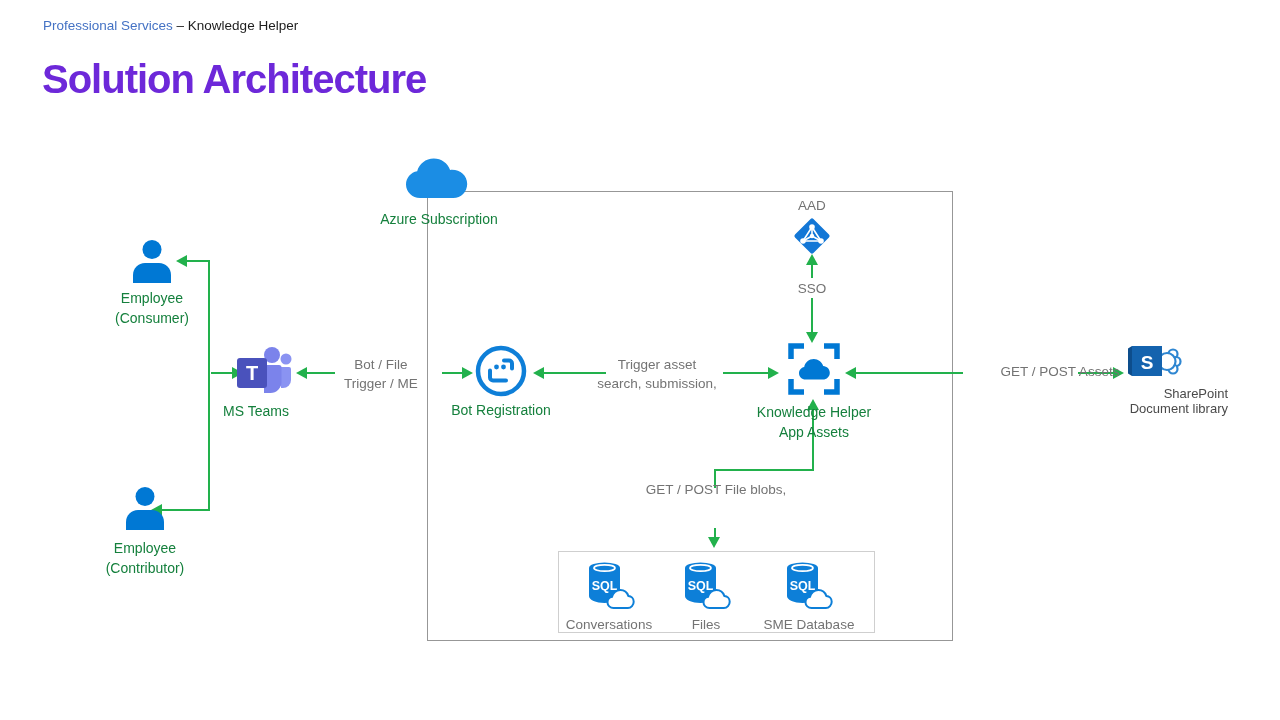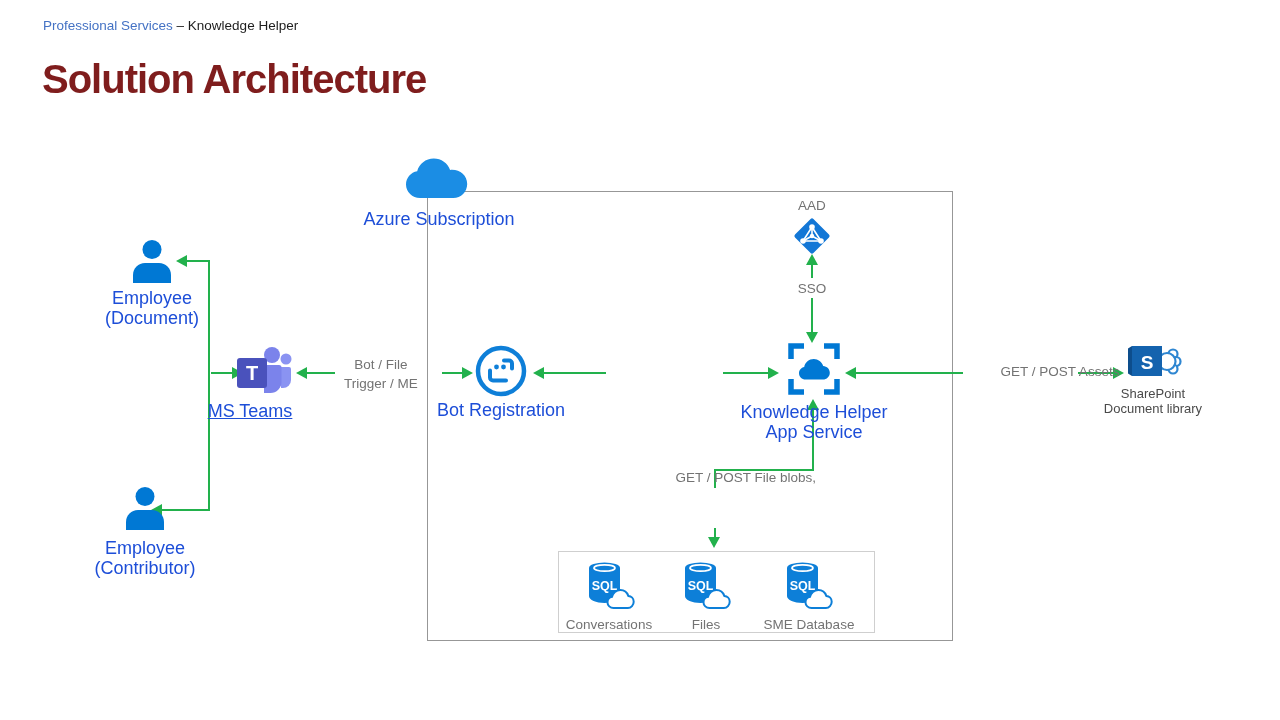--- a/index.html
+++ b/index.html
@@ -10,28 +10,28 @@
   .box.outer { border:1px solid #979797; }
   .box.inner { border:1px solid #cfcfcf; }
 
   .line { position:absolute; background:#22B14C; }
   .arr  { position:absolute; width:0; height:0; }
   .arr.r { border-top:6px solid transparent; border-bottom:6px solid transparent; border-left:11px solid #22B14C; }
   .arr.l { border-top:6px solid transparent; border-bottom:6px solid transparent; border-right:11px solid #22B14C; }
   .arr.u { border-left:6px solid transparent; border-right:6px solid transparent; border-bottom:11px solid #22B14C; }
   .arr.d { border-left:6px solid transparent; border-right:6px solid transparent; border-top:11px solid #22B14C; }
 
-  .lbl { position:absolute; text-align:center; color:#1d4ed8; font-size:18px; line-height:20px; white-space:nowrap; }
+  .lbl { position:absolute; text-align:center; color:#15803d; font-size:14px; line-height:20px; white-space:nowrap; }
   .lbl.small { font-size:13.5px; line-height:19px; color:#737373; }
-  .lbl.tiny  { font-size:13px;  line-height:15px; color:#4a4a4a; }
+  .lbl.tiny  { font-size:13px;  line-height:15px; color:#4a4a4a;text-align:right; }
 
   .header { position:absolute; left:43px; top:18px; font-size:13.5px; color:#1d1d1d; white-space:nowrap; }
   .header .brand { color:#4472C4; }
   .title { position:absolute; left:42px; top:57px; font-size:40px; font-weight:700;
-           letter-spacing:-1px; color:#7f1d1d; white-space:nowrap; }
+           letter-spacing:-1px; color:#6d28d9; white-space:nowrap; }
 
   svg { position:absolute; overflow:visible; }
   svg text { font-family:"Liberation Sans", sans-serif; }
 </style>
 </head>
 <body>
 
 <div class="canvas">
 
   <div class="header"><span class="brand">Professional Services</span> <span>– Knowledge Helper</span></div>
@@ -163,46 +163,50 @@
     <text x="18.5" y="30" font-size="12.5" font-weight="bold" fill="#ffffff" text-anchor="middle">SQL</text>
     <path d="M27.5 48 C24.2 48 21.5 45.5 21.5 42.4 C21.5 39.7 23.4 37.5 26 36.9 C26.8 33 30.2 30 34.3 30 C38 30 41.2 32.5 42.3 35.9 C45.3 36.1 47.7 38.6 47.7 41.7 C47.7 45 45.1 48 41.9 48 Z" fill="#ffffff" stroke="#0D7FD8" stroke-width="2"></path>
   </svg>
 
   <div class="lbl" style="left:349px; top:209px; width:180px;">Azure Subscription</div>
   <div class="lbl small" style="left:772px; top:196px; width:80px;">AAD</div>
   <div class="lbl small" style="left:772px; top:279px; width:80px;">SSO</div>
 
   <div class="lbl" style="left:82px; top:288px; width:140px;">
     <span style="display:block">Employee</span>
-    <span style="display:block">(Document)</span>
+    <span style="display:block">(Consumer)</span>
   </div>
   <div class="lbl" style="left:75px; top:538px; width:140px;">
     <span style="display:block">Employee</span>
     <span style="display:block">(Contributor)</span>
   </div>
 
-  <div class="lbl" style="left:180px; top:401px; width:140px;text-decoration:underline;">MS Teams</div>
+  <div class="lbl" style="left:186px; top:401px; width:140px;">MS Teams</div>
   <div class="lbl" style="left:421px; top:400px; width:160px;">Bot Registration</div>
 
   <div class="lbl" style="left:724px; top:402px; width:180px;">
     <span style="display:block">Knowledge Helper</span>
-    <span style="display:block">App Service</span>
+    <span style="display:block">App Assets</span>
   </div>
 
   <div class="lbl tiny" style="left:1078px; top:386px; width:150px;">
     <span style="display:block">SharePoint</span>
     <span style="display:block">Document library</span>
   </div>
 
   <div class="lbl small" style="left:331px; top:355px; width:100px;">
     <span style="display:block">Bot / File</span>
     <span style="display:block">Trigger / ME</span>
   </div>
+  <div class="lbl small" style="left:577px; top:355px; width:160px;">
+    <span style="display:block">Trigger asset</span>
+    <span style="display:block">search, submission,</span>
+  </div>
   <div class="lbl small" style="left:955px; top:362px; width:130px;margin-left:40px;">GET / POST Assets</div>
-  <div class="lbl small" style="left:616px; top:468px; width:200px;text-align:right;">
+  <div class="lbl small" style="left:616px; top:480px; width:200px;">
     <span style="display:block">GET / POST File blobs,</span>
   </div>
 
   <div class="lbl small" style="left:544px; top:615px; width:130px;">Conversations</div>
   <div class="lbl small" style="left:651px; top:615px; width:110px;">Files</div>
   <div class="lbl small" style="left:744px; top:615px; width:130px;">SME Database</div>
 
 </div>
 
 </body></html>

